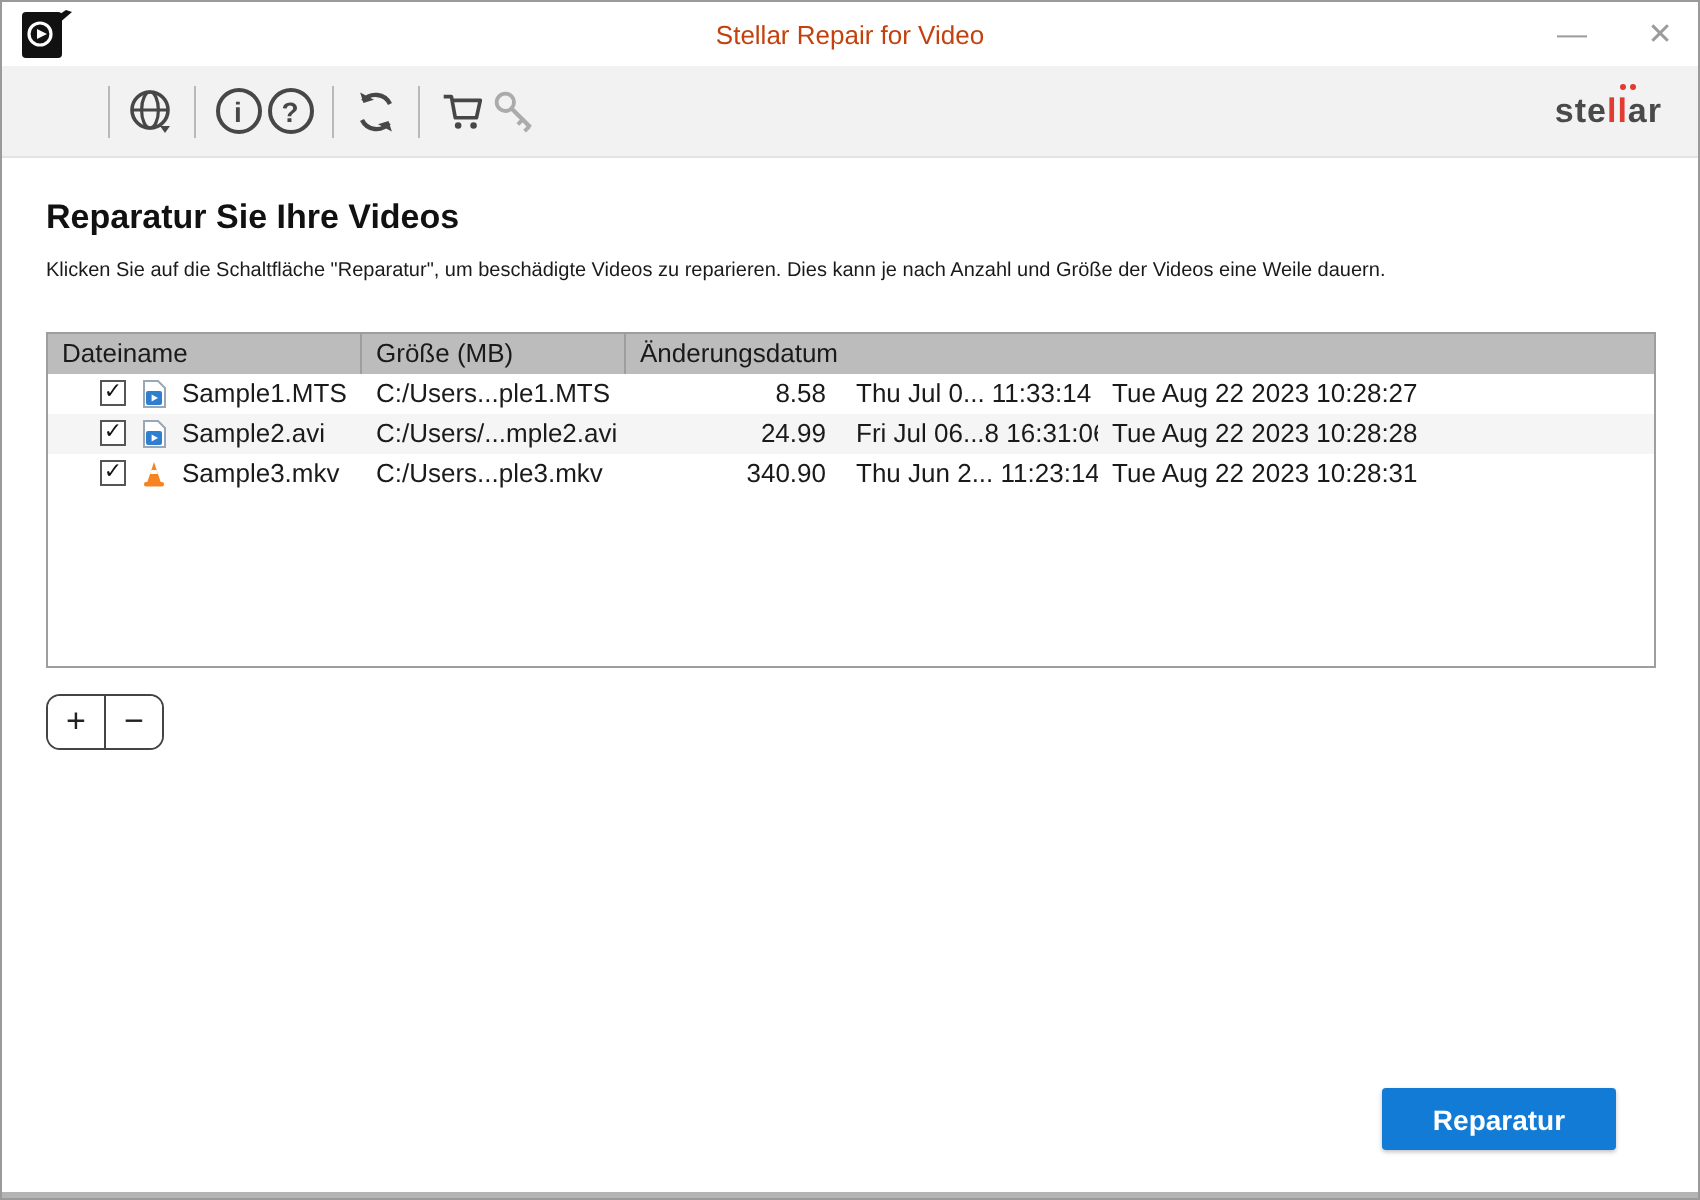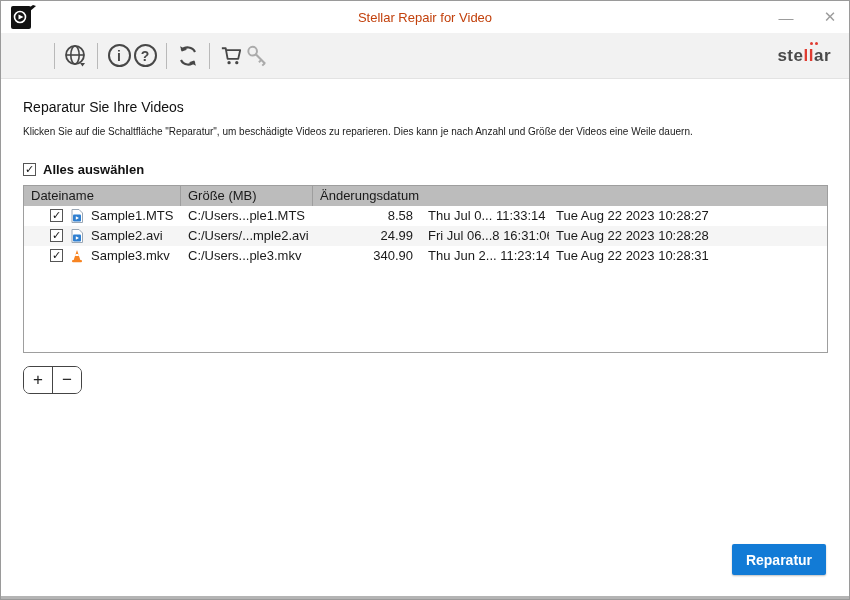--- a/index.html
+++ b/index.html
@@ -30,21 +30,21 @@
   .toolbar-spacer { flex:1; }
 
   
   .logo { font-size:17px; font-weight:bold; color:#4a4a4a; letter-spacing:0.5px; display:flex; }
   .logo .red { color:#e03c31; position:relative; }
   .logo .red .dots { position:absolute; top:-4px; right:-4px; display:flex; gap:2px; }
   .logo .red .dots i { width:3px; height:3px; background:#e03c31; border-radius:50%; }
 
   
   .content { padding:20px 22px 0 22px; }
-  .page-title { font-size:14px; font-weight:normal; color:#111; margin-bottom:9px; }
+  .page-title { font-size:17px; font-weight:bold; color:#111; margin-bottom:9px; }
   .page-desc { font-size:10px; color:#1a1a1a; line-height:1.55; width:742px; margin-bottom:22px; }
 
   .select-all { display:flex; align-items:center; gap:7px; margin-bottom:8px; }
   .checkbox { width:13px; height:13px; background:#fff; border:1px solid #555;
               display:flex; align-items:center; justify-content:center; flex:none; }
   .checkbox.checked::after { content:"\2713"; font-size:11px; color:#111; line-height:1; }
   .select-all-label { font-size:13px; font-weight:bold; color:#111; }
 
   
   .ftable { width:805px; height:168px; border:1px solid #9e9e9e; display:flex; flex-direction:column; }
@@ -61,21 +61,21 @@
   .file-icon { width:14px; height:14px; flex:none; }
   .tbody-fill { flex:1; background:#fff; }
 
   
   .plusminus { margin:13px 0 0 0; width:59px; height:28px; border:1px solid #444;
                border-radius:7px; display:flex; background:#fff; overflow:hidden; }
   .pm-btn { flex:1; display:flex; align-items:center; justify-content:center;
             font-size:17px; color:#222; background:#fff; }
   .pm-btn:first-child { border-right:1px solid #444; }
 
-  .repair-btn { position:absolute; right:23px; bottom:24px; width:94px; height:31px;
+  .repair-btn { position:absolute; right:41px; bottom:24px; width:117px; height:31px;
                 background:#127bd6; color:#fff; font-size:14px; font-weight:bold;
                 border:none; border-radius:2px; display:flex; align-items:center; justify-content:center;
                 box-shadow:0 1px 2px rgba(0,0,0,0.25); cursor:pointer;
                 font-family:"Liberation Sans","DejaVu Sans",sans-serif;margin-left:15px; }
 
   .bottom-strip { position:absolute; left:0; right:0; bottom:0; height:3px; background:#b4b4b4; }
 </style>
 </head>
 <body>
 
@@ -152,24 +152,20 @@
             <i></i>
           </span></span>
         <span>ar</span>
     </span>
   </div>
 
   <div class="content">
     <div class="page-title">Reparatur Sie Ihre Videos</div>
     <div class="page-desc">Klicken Sie auf die Schaltfläche "Reparatur", um beschädigte Videos zu reparieren. Dies kann je nach Anzahl und Größe der Videos eine Weile dauern.</div>
 
-    <div class="select-all">
-      <span class="checkbox checked"></span>
-      <span class="select-all-label">Alles auswählen</span>
-    </div>
 
     <div class="ftable">
       <div class="thead">
         <span class="th">Dateiname</span>
         <span class="th">Größe (MB)</span>
         <span class="th">Änderungsdatum</span>
       </div>
 
       <div class="trow">
         <span class="cell cell-name">

